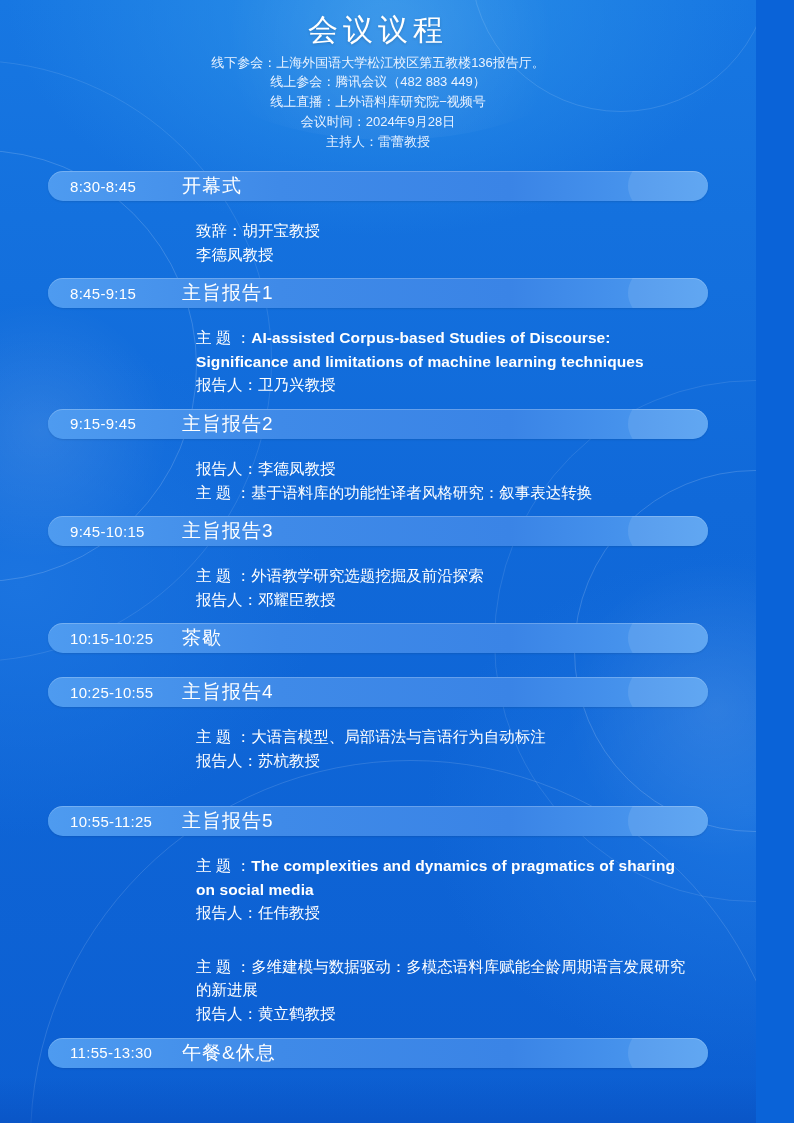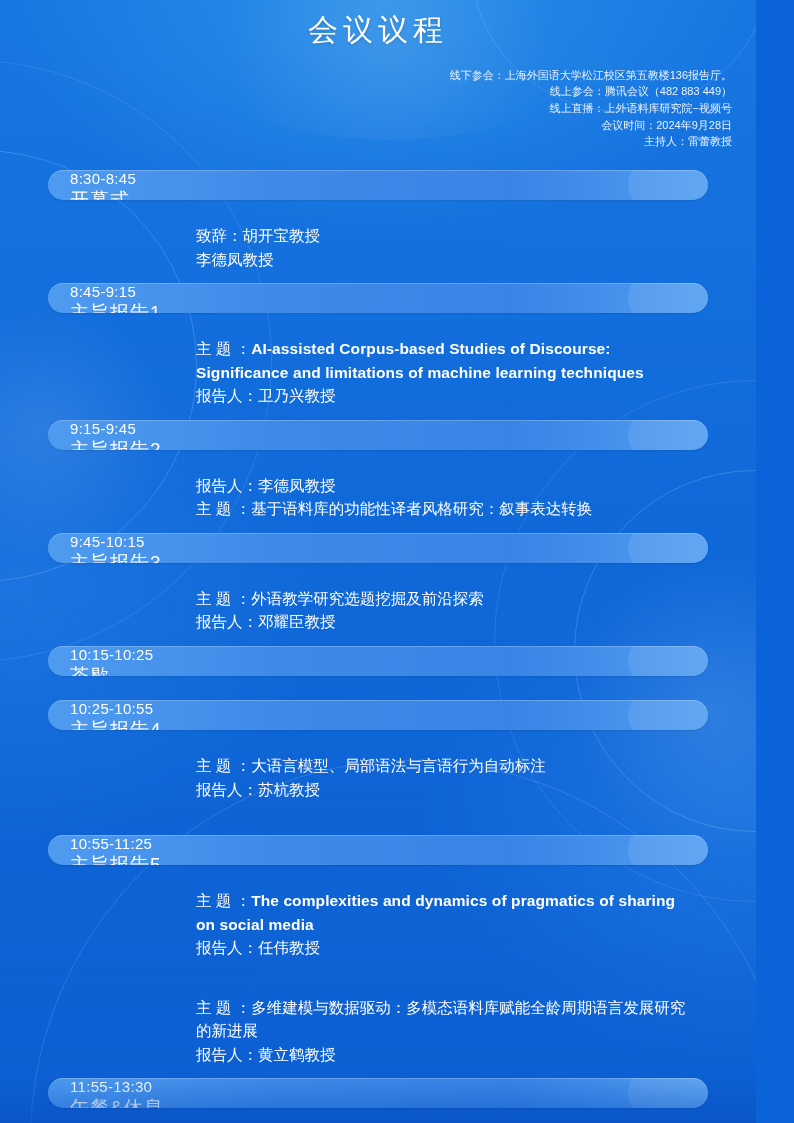--- a/index.html
+++ b/index.html
@@ -57,44 +57,43 @@
     text-align: center;
     color: #ffffff;
     font-size: 30px;
     letter-spacing: 5px;
     font-weight: 400;
     padding-top: 10px;
     line-height: 1.35;
     text-shadow: 0 1px 3px rgba(0,0,0,0.18);
   }
   .subtitle-block {
-    text-align: right;
+    text-align: center;
     color: #eaf3ff;
-    font-size: 11px;
+    font-size: 13px;
     line-height: 1.52;
-    margin-top: 16px;
+    margin-top: 2px;
   }
   .subtitle-block div { white-space: nowrap; }
 
   .agenda { margin-top: 20px; }
 
   .session { margin-bottom: 2px; }
 
   .bar {
     position: relative;
     height: 30px;
     border-radius: 15px;
     background: linear-gradient(90deg, #4e9bf0 0%, #3f8ae8 35%, #3a84e6 70%, #4f9df1 100%);
     box-shadow: 0 1px 2px rgba(0,0,0,0.10), inset 0 1px 0 rgba(255,255,255,0.22);
     display: flex;
-    align-items: flex-start;
+    align-items: center;
     padding-left: 22px;
     margin: 0 24px 0 24px;
     overflow: hidden;
-    flex-direction: column;
   }
   .bar::after {
     content: "";
     position: absolute;
     right: -30px;
     top: -22px;
     width: 110px;
     height: 74px;
     border-radius: 50%;
     background: rgba(255,255,255,0.10);
@@ -105,21 +104,21 @@
     letter-spacing: 0.3px;
     min-width: 112px;
   }
   .bar .label {
     color: #ffffff;
     font-size: 19px;
     letter-spacing: 1px;
   }
 
   .details {
-    padding: 24px 40px 10px 172px;
+    padding: 18px 40px 10px 172px;
     color: #ffffff;
     font-size: 15.5px;
     line-height: 1.52;
   }
   .detail-row { display: block; }
   .detail-row .k { white-space: nowrap; }
   .detail-row .v-en {
     font-weight: bold;
     letter-spacing: 0.1px;
   }

